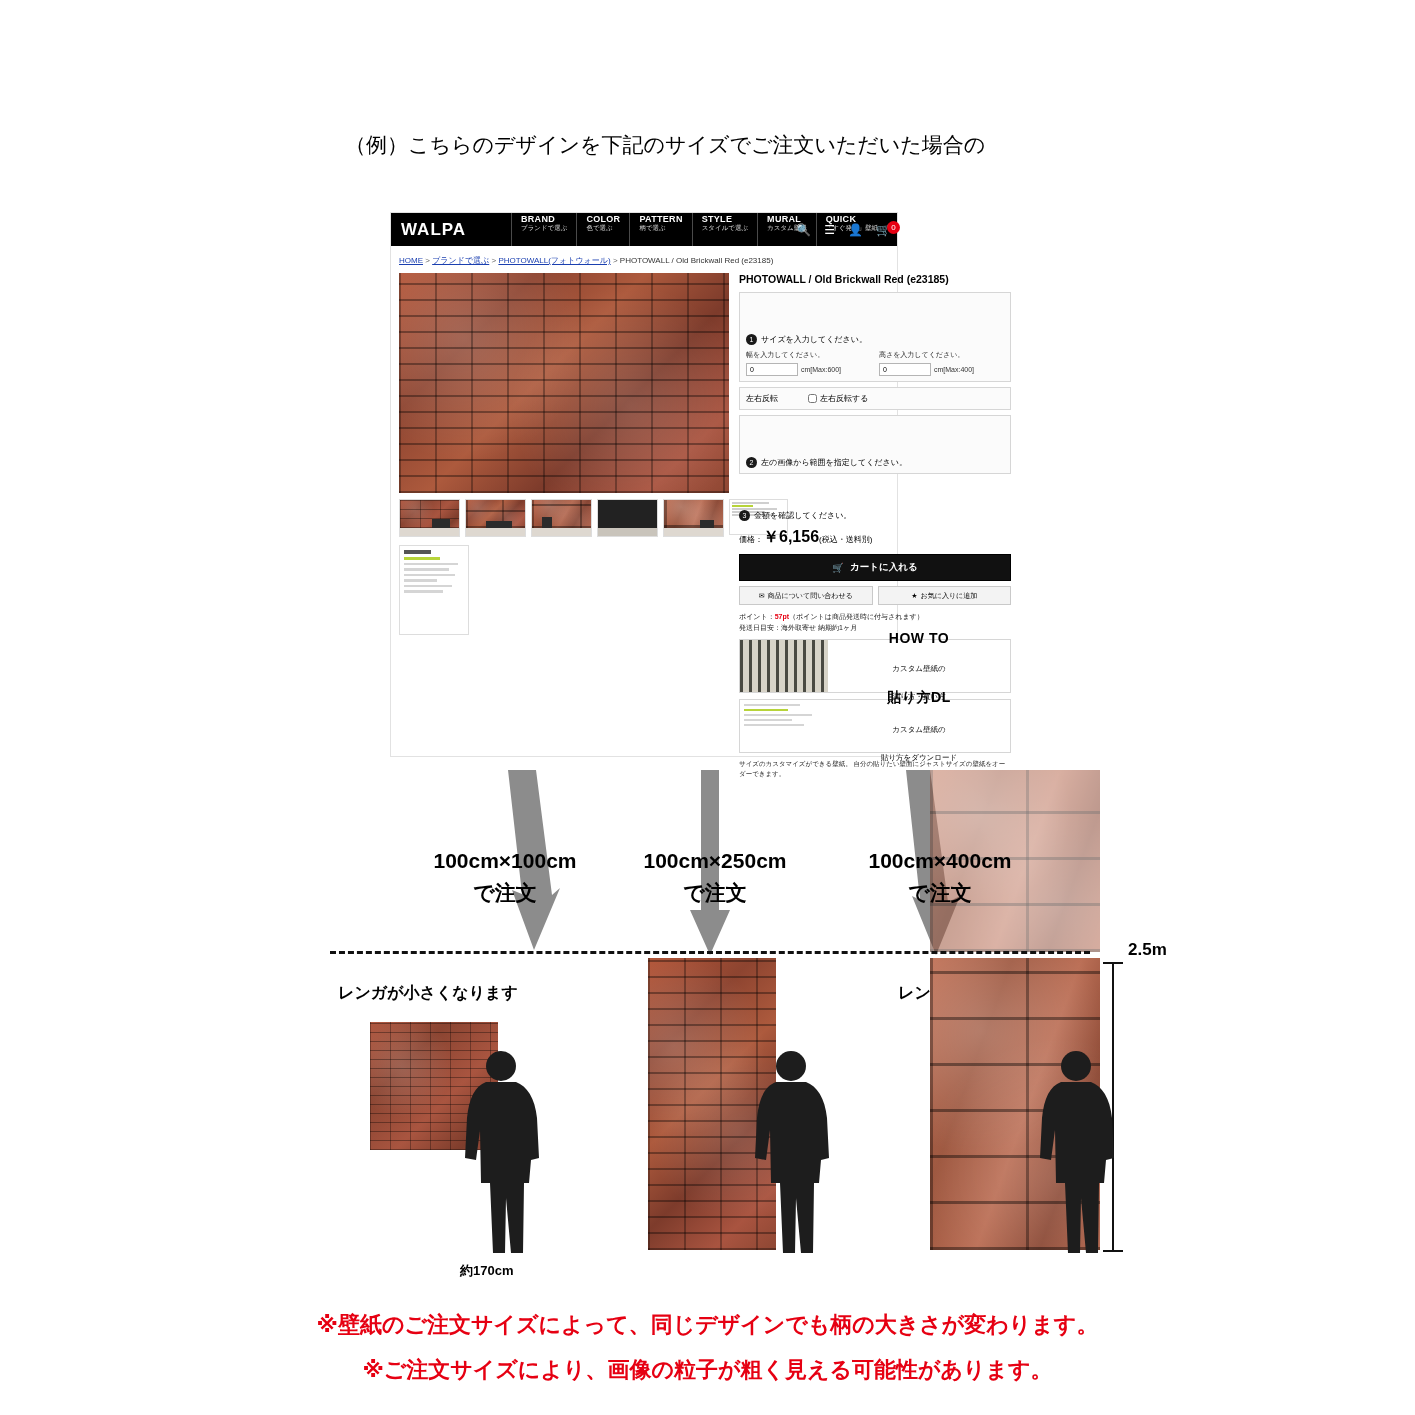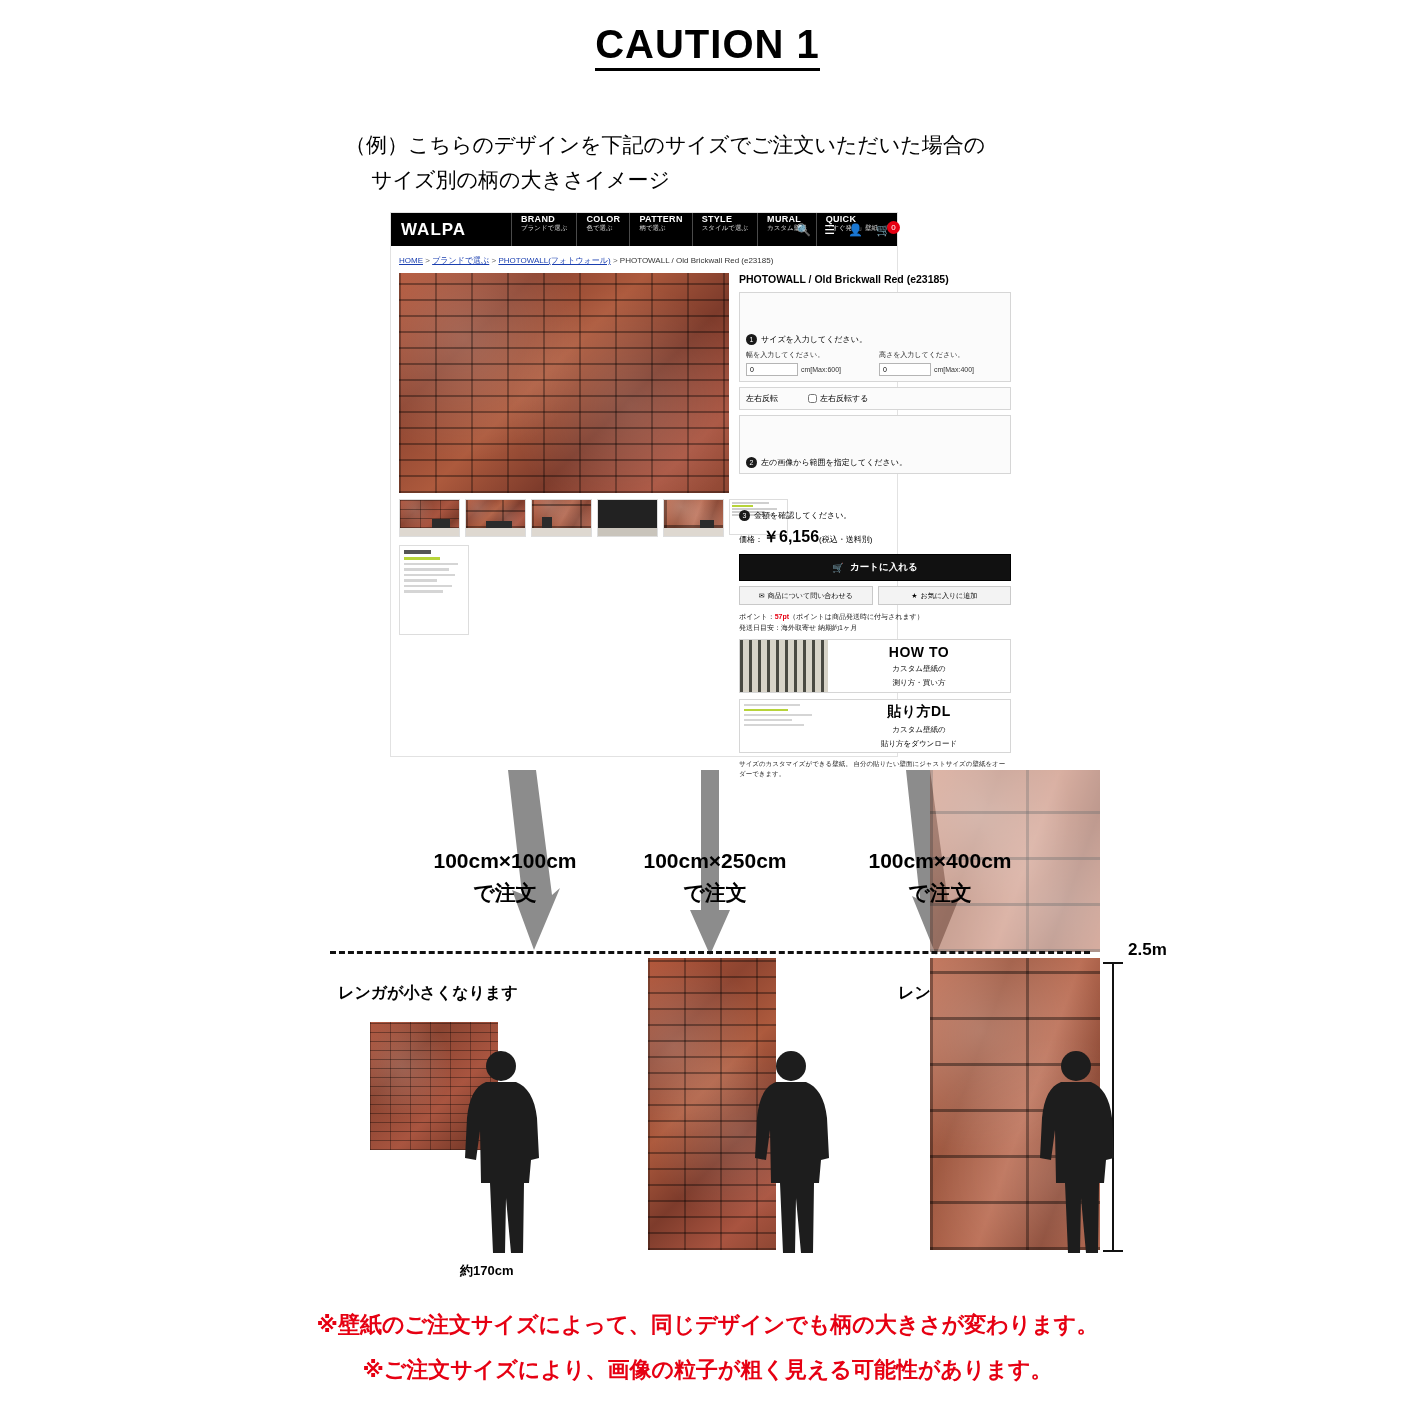--- a/index.html
+++ b/index.html
@@ -172,21 +172,21 @@
   .howto{
     margin-top:6px;border:1px solid #d6d6d6;display:flex;height:52px;background:#fff;
   }
   .howto .pic{width:88px;background:#2f2f2f;position:relative;overflow:hidden;}
   .howto .pic.forest{
     background-image:repeating-linear-gradient(90deg,#4a4a42 0 3px,#d8d4c8 3px 9px);
   }
   .howto .pic.doc{background:#fff;padding:4px;box-sizing:border-box;}
   .howto .pic.doc .r{height:2px;background:#d5d5d5;margin-bottom:3px;}
   .howto .pic.doc .r.g{background:#b7d43a;width:55%;}
-  .howto .txt{flex:1;display:flex;flex-direction:column;align-items:center;justify-content:center;gap:4px;}
+  .howto .txt{flex:1;display:flex;flex-direction:column;align-items:center;justify-content:center;gap:18px;}
   .howto .txt .big{font-size:14px;font-weight:bold;letter-spacing:.5px;}
   .howto .txt .sm{font-size:7.5px;line-height:1.35;text-align:center;}
   .note{font-size:6.5px;line-height:1.5;margin-top:6px;color:#222;}
 
   
   .arrow{position:absolute;}
   .colcaption{
     position:absolute;font-size:21px;font-weight:bold;text-align:center;line-height:1.5;
   }
   .dashline{
@@ -206,25 +206,23 @@
     position:absolute;left:50%;transform:translateX(-50%);
     color:#e60012;font-weight:bold;font-size:22px;white-space:nowrap;
   }
   .height-label{position:absolute;font-size:13px;font-weight:bold;}
 </style>
 </head>
 <body>
 
 <div class="page">
 
-  <div class="title"><span>CAUTION 1</span></div>
 
   <div class="intro">
     <span>（例）こちらのデザインを下記のサイズでご注文いただいた場合の</span>
-    <span class="l2">サイズ別の柄の大きさイメージ</span>
   </div>
 
   <div class="shot">
 
     <div class="shot-header">
       <div class="logo">WALPA</div>
       <div class="navs">
         <div class="nav">
           <div class="en">BRAND</div>
           <div class="jp">ブランドで選ぶ</div>

